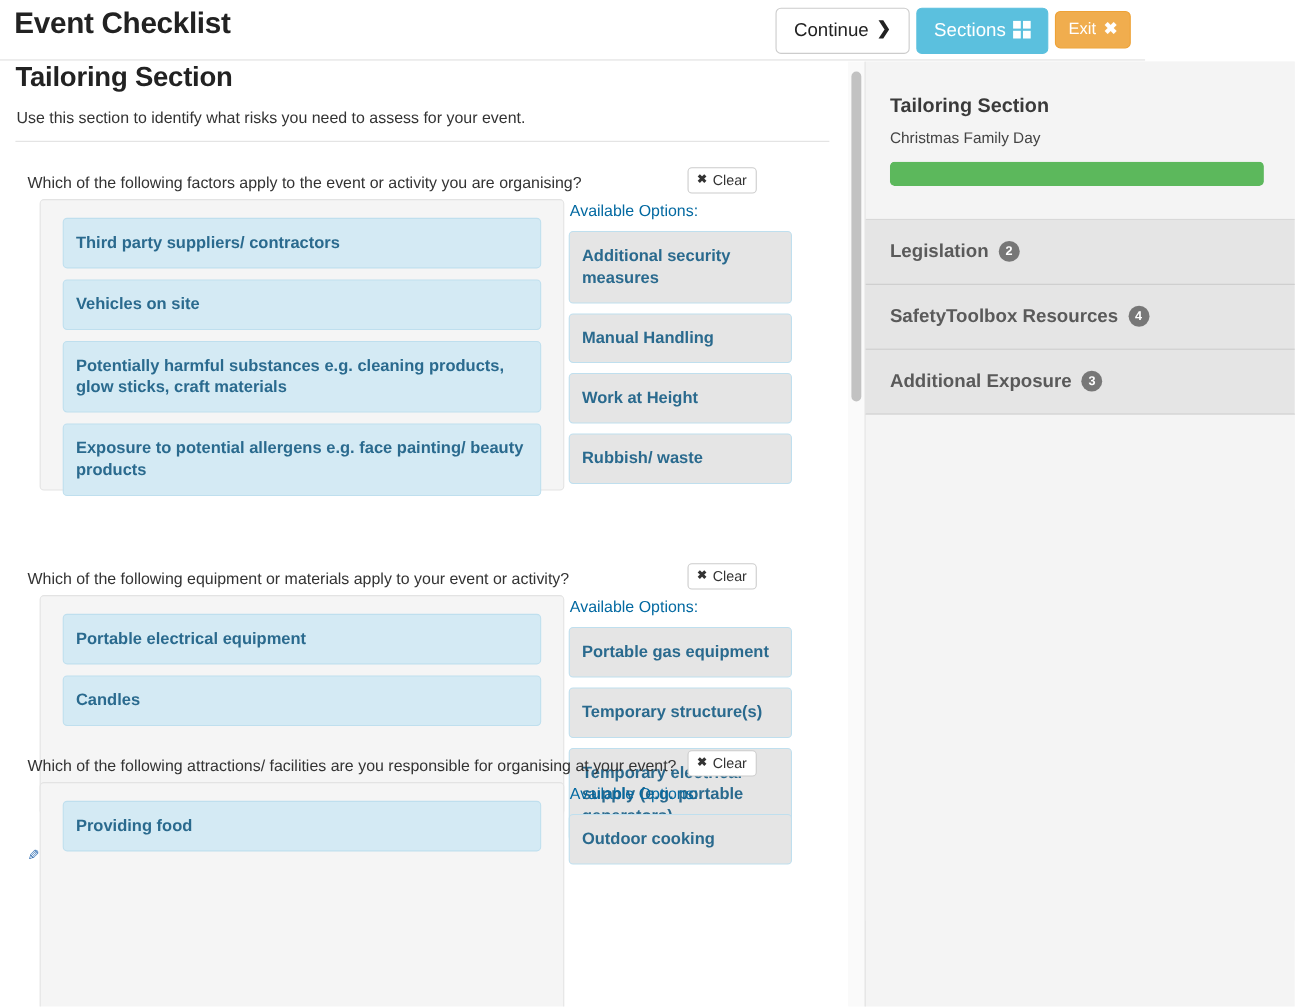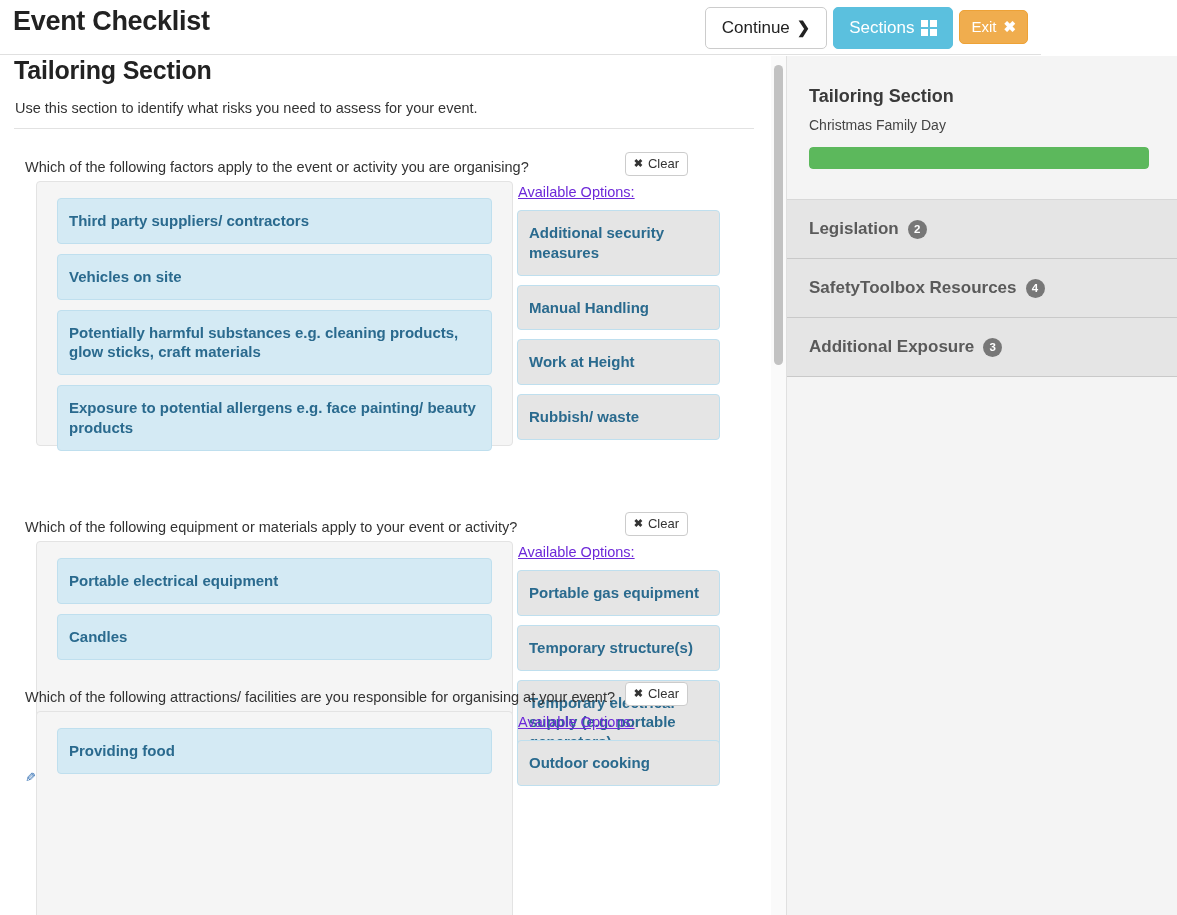--- a/index.html
+++ b/index.html
@@ -22,21 +22,21 @@
   #app-title {
     position: absolute; left: 13px; top: 6px;
     font-size: 27px; font-weight: bold;
     color: #222222; letter-spacing: -0.3px;
   }
   #header-actions {
     position: absolute; right: 13px; top: 7px;
     display: flex; align-items: flex-start; gap: 6px;
   }
   .hbtn {
-    display: inline-flex; align-items: flex-end; gap: 7px;
+    display: inline-flex; align-items: flex-start; gap: 7px;
     border-radius: 5px; cursor: pointer;
     font-size: 17px; line-height: 1;
     white-space: nowrap; user-select: none;
   }
   #continue-button {
     background: #ffffff; border: 1px solid #cccccc;
     color: #222222; padding: 11px 16px 12px 16px;
   }
   #sections-button {
     background: #5bc0de; border: 1px solid #5bc0de;
@@ -104,23 +104,22 @@
     border-radius: 4px;
     color: #2a6a8e; font-weight: bold; font-size: 15px;
     padding: 12px 12px 12px 11px;
     margin-bottom: 10px; line-height: 1.32;
     cursor: move;
   }
   .selected-item:last-child { margin-bottom: 0; }
 
   .options-col { position: absolute; left: 517px; top: 0; width: 203px; }
   .options-label {
-    font-size: 14.5px; color: #6d28d9;
+    font-size: 14.5px; color: #0369a1;
     margin: 0 0 10px 1px;
-    text-decoration: underline;
   }
   .option-item {
     background: #e5e5e5; border: 1px solid #bfdfee;
     border-radius: 4px;
     color: #2a6a8e; font-weight: bold; font-size: 15px;
     padding: 12px 4px 12px 11px;
     margin-bottom: 9px; line-height: 1.32;
     cursor: move;
   }
   .comments-link {
@@ -168,21 +167,21 @@
     background: #f0f0f0; border-radius: 4px;
     overflow: hidden;
   }
   #progress-fill {
     height: 22px; background: #5cb85c; border-radius: 4px;
   }
   .accordion-item {
     background: #e5e5e5;
     border-bottom: 1px solid #c9c9c9;
     padding: 19px 16px 19px 22px;
-    display: flex; align-items: center; gap: 9px;
+    display: flex; align-items: flex-start; gap: 9px;
     cursor: pointer;
   }
   .accordion-label {
     font-size: 17px; font-weight: bold; color: #5a5a5a;
   }
   .badge {
     background: #777777; color: #ffffff;
     border-radius: 10px; min-width: 19px; height: 19px;
     display: inline-flex; align-items: center; justify-content: center;
     font-size: 11.5px; font-weight: bold; padding: 0 6px;

